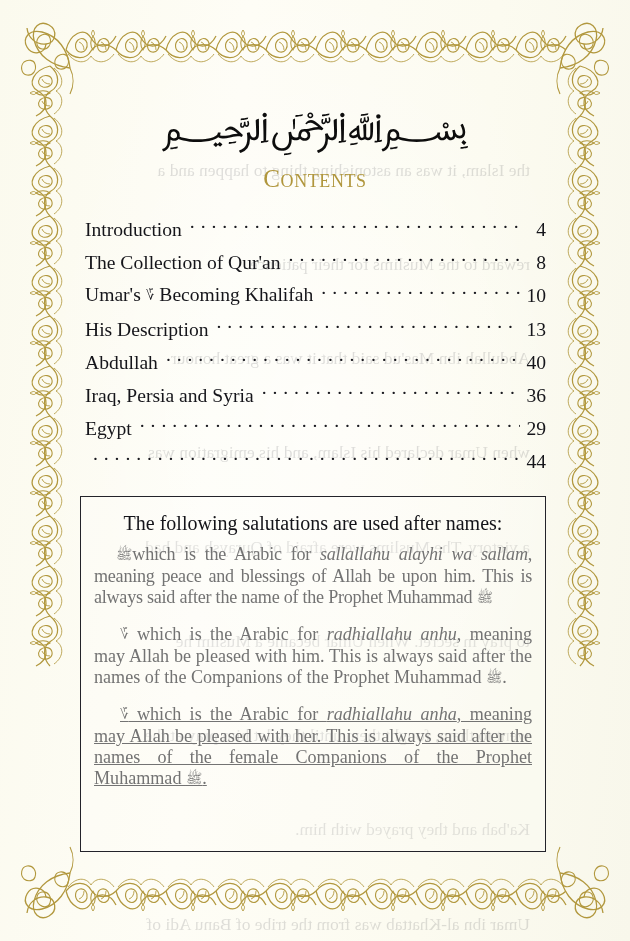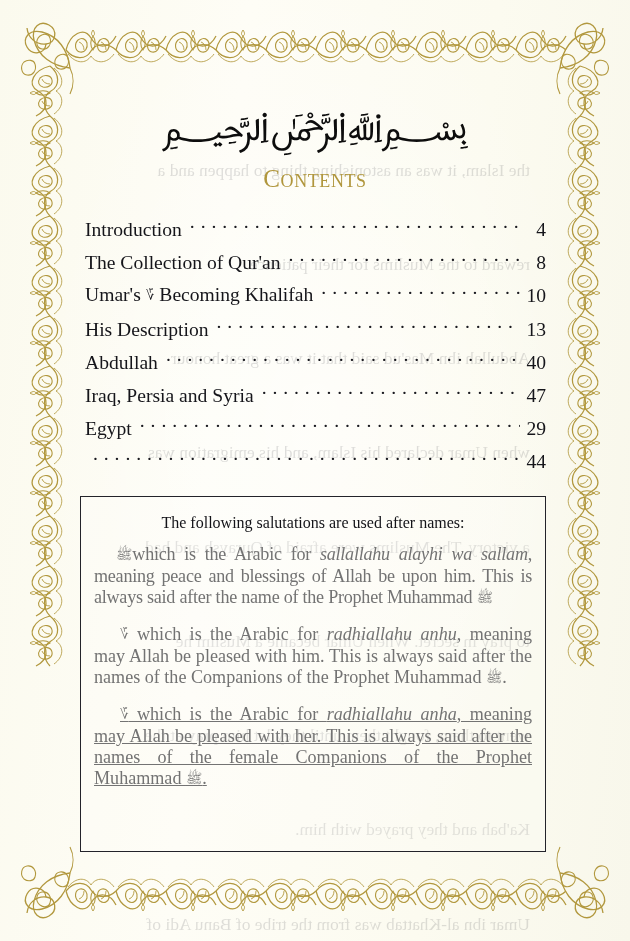--- a/index.html
+++ b/index.html
@@ -153,21 +153,21 @@
     height: 356px;
     border: 1.6px solid #23232a;
     box-sizing: border-box;
     background: rgba(255,255,255,0.16);
   }
   .salutations-inner {
     padding: 12px 13px 10px 13px;
   }
   .sal-head {
     text-align: center;
-    font-size: 16px;
+    font-size: 20px;
     line-height: 26px;
     margin: 1px 0 8px 0;
     color: #131318;
   }
   .sal-p {
     font-size: 18.1px;
     line-height: 21px;
     text-align: justify;
     text-justify: inter-word;
     margin: 0 0 15px 0;
@@ -433,21 +433,21 @@
           <span class="toc-page">13</span>
         </div>
         <div class="toc-row">
           <span class="toc-label">Abdullah</span>
           <span class="toc-dots"></span>
           <span class="toc-page">40</span>
         </div>
         <div class="toc-row">
           <span class="toc-label">Iraq, Persia and Syria</span>
           <span class="toc-dots"></span>
-          <span class="toc-page">47</span>
+          <span class="toc-page">36</span>
         </div>
         <div class="toc-row">
           <span class="toc-label">Egypt</span>
           <span class="toc-dots"></span>
           <span class="toc-page">29</span>
         </div>
         <div class="toc-row">
           <span class="toc-dots"></span>
           <span class="toc-page">44</span>
         </div>

